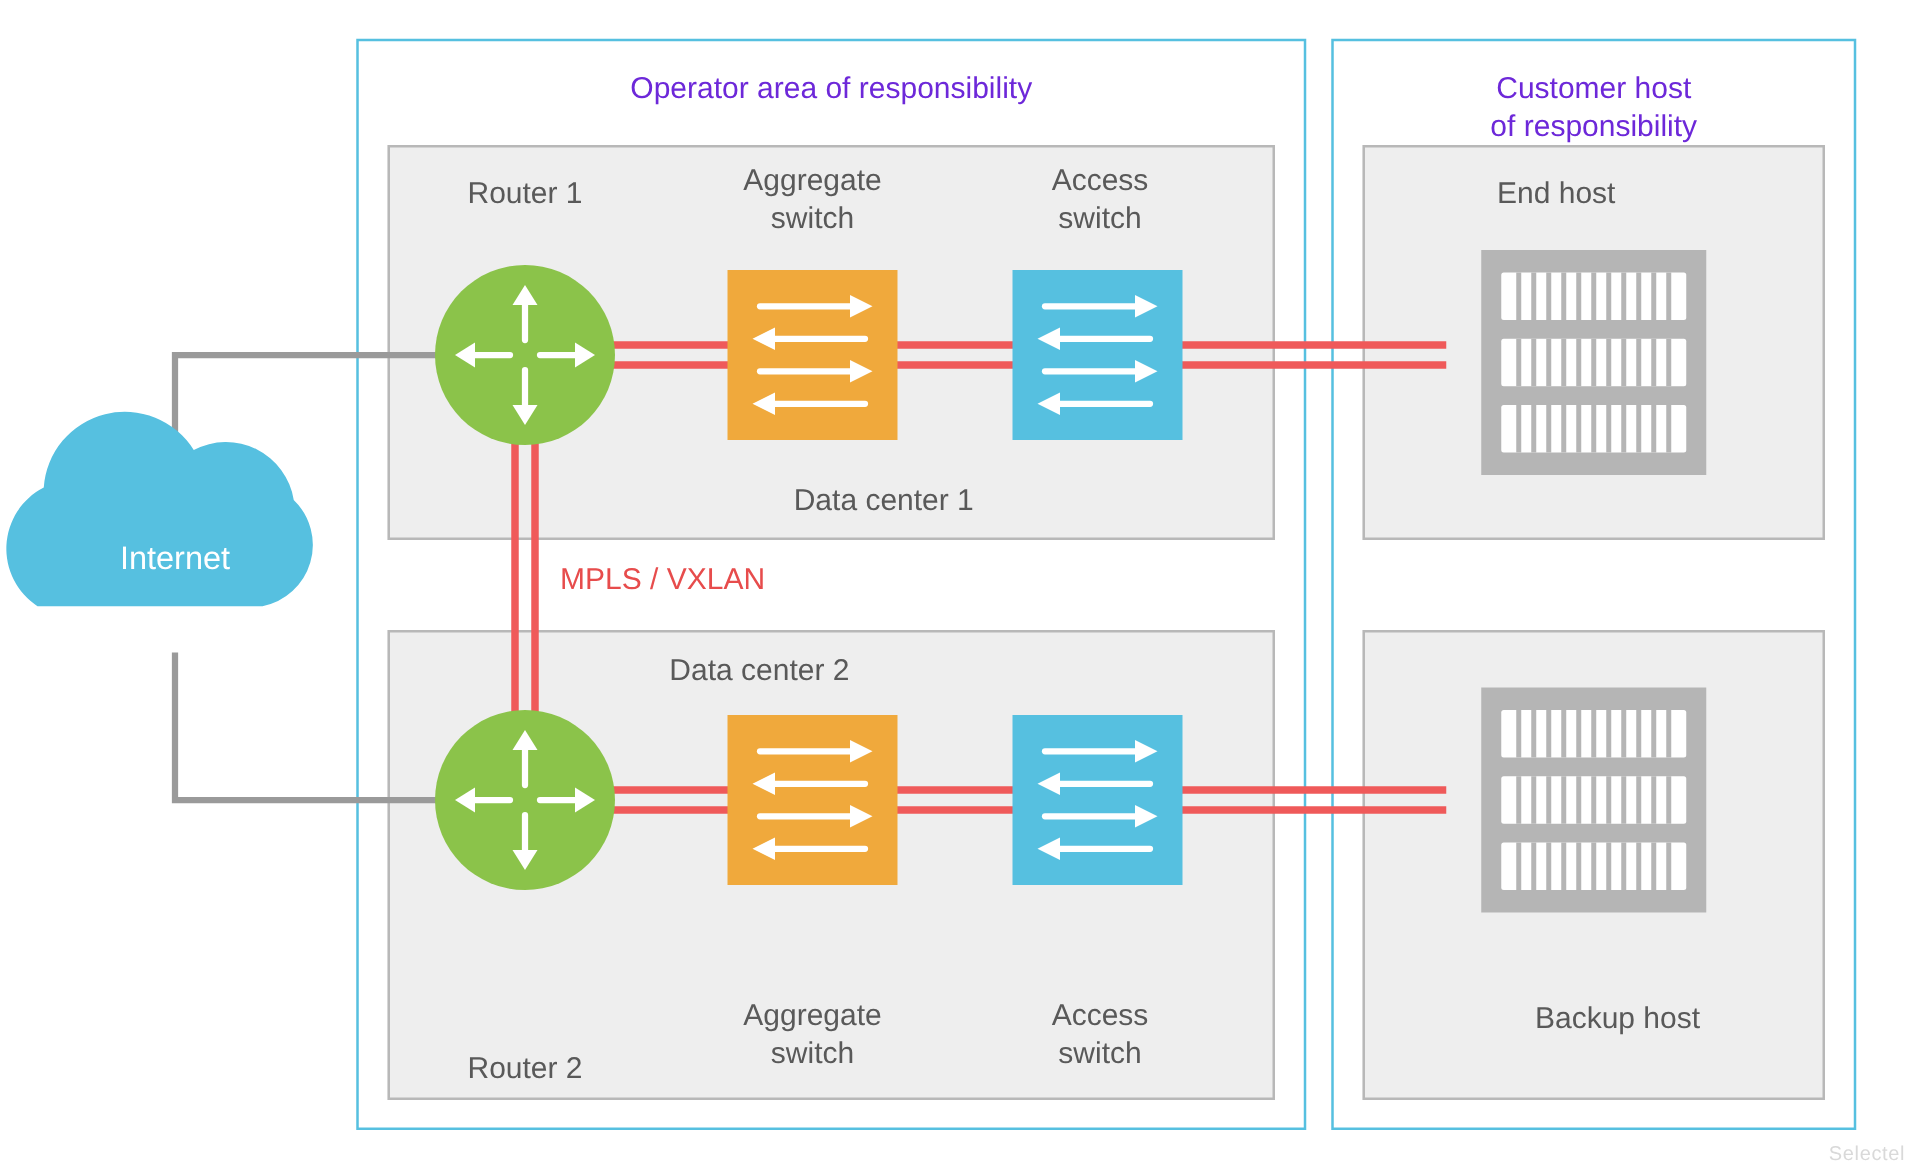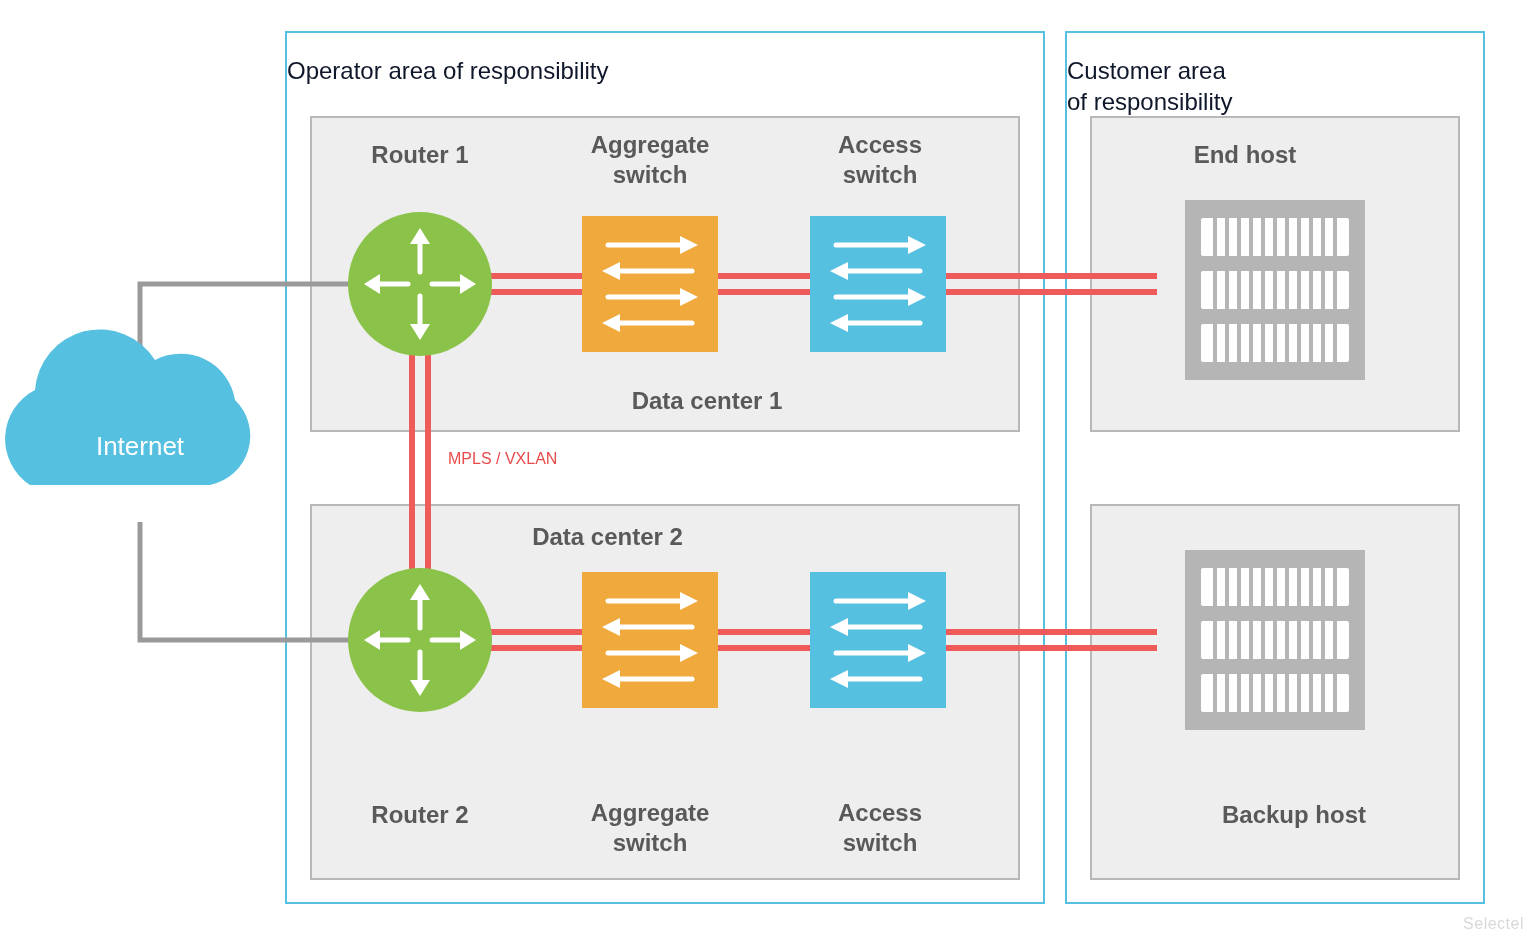--- a/index.html
+++ b/index.html
@@ -11,22 +11,22 @@
     color:#4a4a4a;
   }
   .area-box{
     position:absolute;
     border:2px solid #56c0e0;
     box-sizing:border-box;
   }
   .area-title{
     position:absolute;
     left:0;right:0;
-    text-align:left;
-    color:#0f172a;
+    text-align:center;
+    color:#6d28d9;
     font-size:24px;
     line-height:1.3;
     white-space:pre-line;
   }
   .dc-box{
     position:absolute;
     background:#eeeeee;
     border:2px solid #b8b8b8;
     box-sizing:border-box;
   }
@@ -36,47 +36,46 @@
     border:2px solid #b8b8b8;
     box-sizing:border-box;
   }
   .label{
     position:absolute;
     text-align:center;
     font-size:24px;
     color:#595959;
     line-height:1.25;
     white-space:pre-line;
-    font-weight:bold;
   }
   .red-label{
     position:absolute;
     color:#e74c4c;
-    font-size:16px;
+    font-size:24px;
   }
   .watermark{
     position:absolute;
     right:12px;bottom:8px;
     color:#d9d9d9;
     font-size:16px;
     font-weight:300;
     letter-spacing:0.5px;
   }
   svg.layer{
     position:absolute;left:0;top:0;
   }
 </style>
 </head>
 <body>
 
 <div class="area-box" style="left:285px;top:31px;width:760px;height:873px;">
   <div class="area-title" style="top:22px;">Operator area of responsibility</div>
 </div>
 <div class="area-box" style="left:1065px;top:31px;width:420px;height:873px;">
-  <div class="area-title" style="top:22px;">Customer area
+  <div class="area-title" style="top:22px;">Customer host
 of responsibility</div>
 </div>
 
 <div class="dc-box" style="left:310px;top:116px;width:710px;height:316px;"></div>
 <div class="dc-box" style="left:310px;top:504px;width:710px;height:376px;"></div>
 
 <div class="host-box" style="left:1090px;top:116px;width:370px;height:316px;"></div>
 <div class="host-box" style="left:1090px;top:504px;width:370px;height:376px;"></div>
 
 <svg class="layer" width="1536" height="941">
@@ -225,21 +224,21 @@
 </svg>
 
 <div class="label" style="left:340px;top:140px;width:160px;">Router 1</div>
 <div class="label" style="left:560px;top:130px;width:180px;">Aggregate
 switch</div>
 <div class="label" style="left:790px;top:130px;width:180px;">Access
 switch</div>
 <div class="label" style="left:310px;top:386px;width:794px;">Data center 1</div>
 
 <div class="label" style="left:310px;top:522px;width:595px;">Data center 2</div>
-<div class="label" style="left:340px;top:800px;width:160px;">Router 2</div>
+<div class="label" style="left:340px;top:840px;width:160px;">Router 2</div>
 <div class="label" style="left:560px;top:798px;width:180px;">Aggregate
 switch</div>
 <div class="label" style="left:790px;top:798px;width:180px;">Access
 switch</div>
 
 <div class="label" style="left:1090px;top:140px;width:310px;">End host</div>
 <div class="label" style="left:1090px;top:800px;width:408px;text-align:center;">Backup host</div>
 
 <div class="red-label" style="left:448px;top:450px;">MPLS / VXLAN</div>
 

